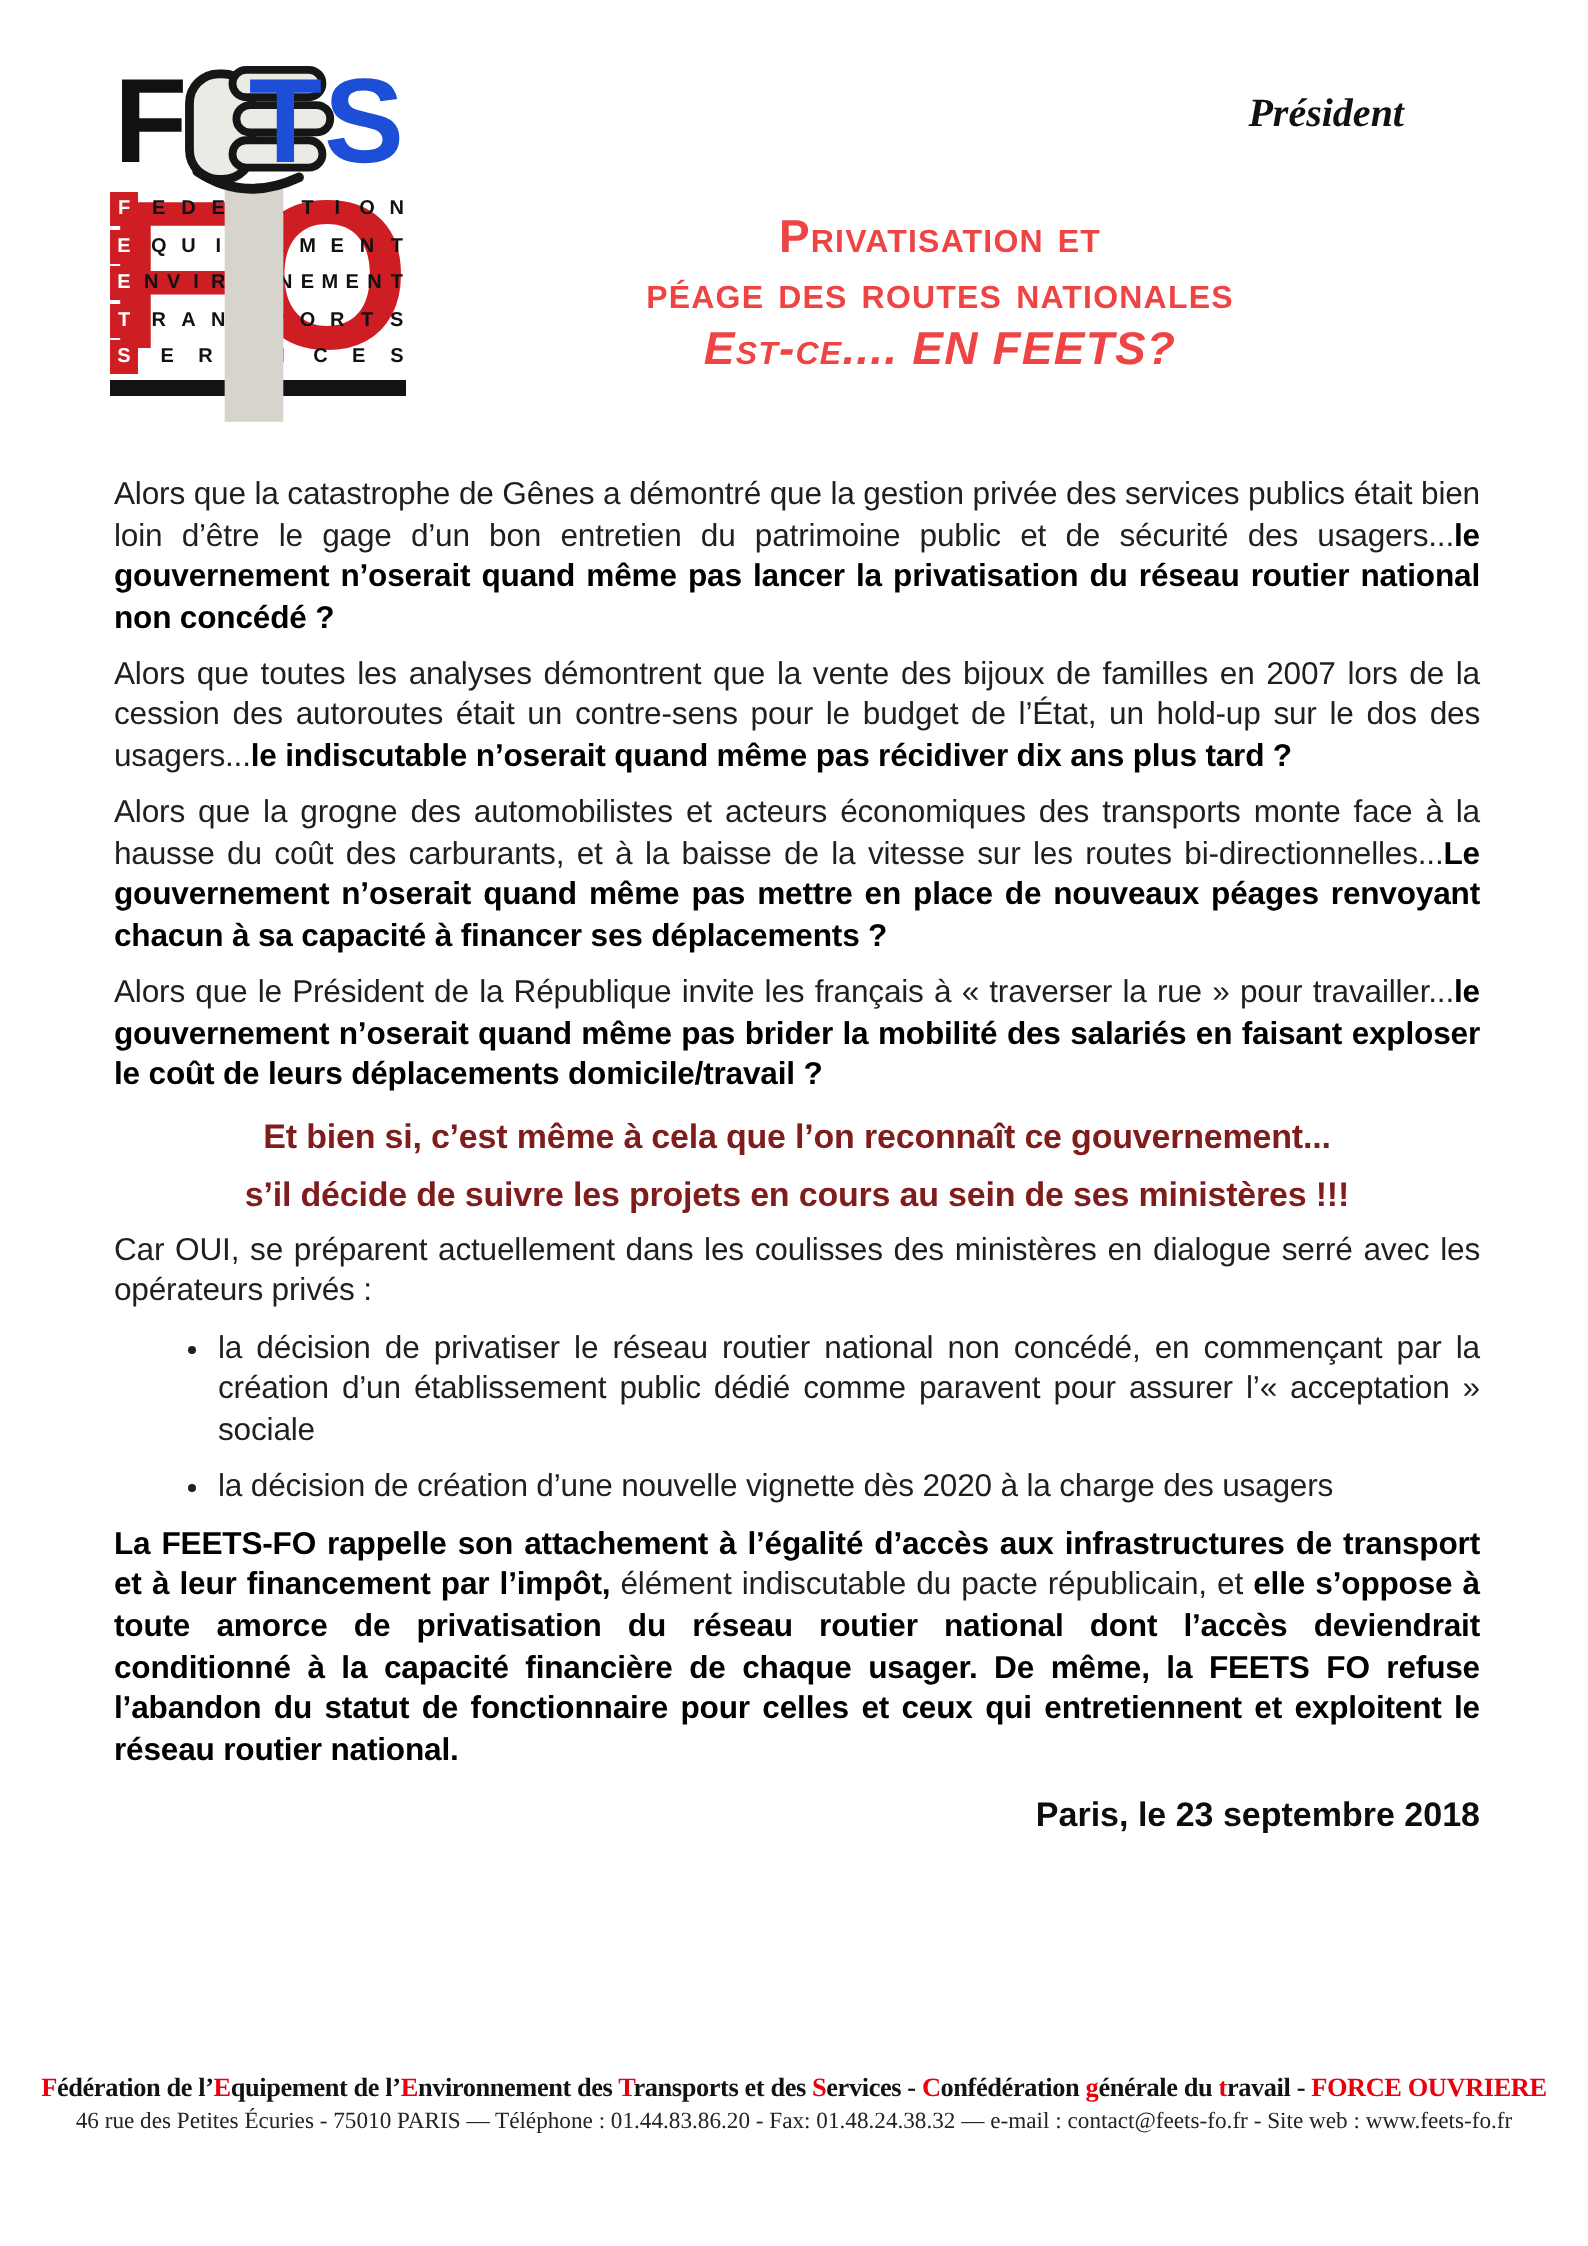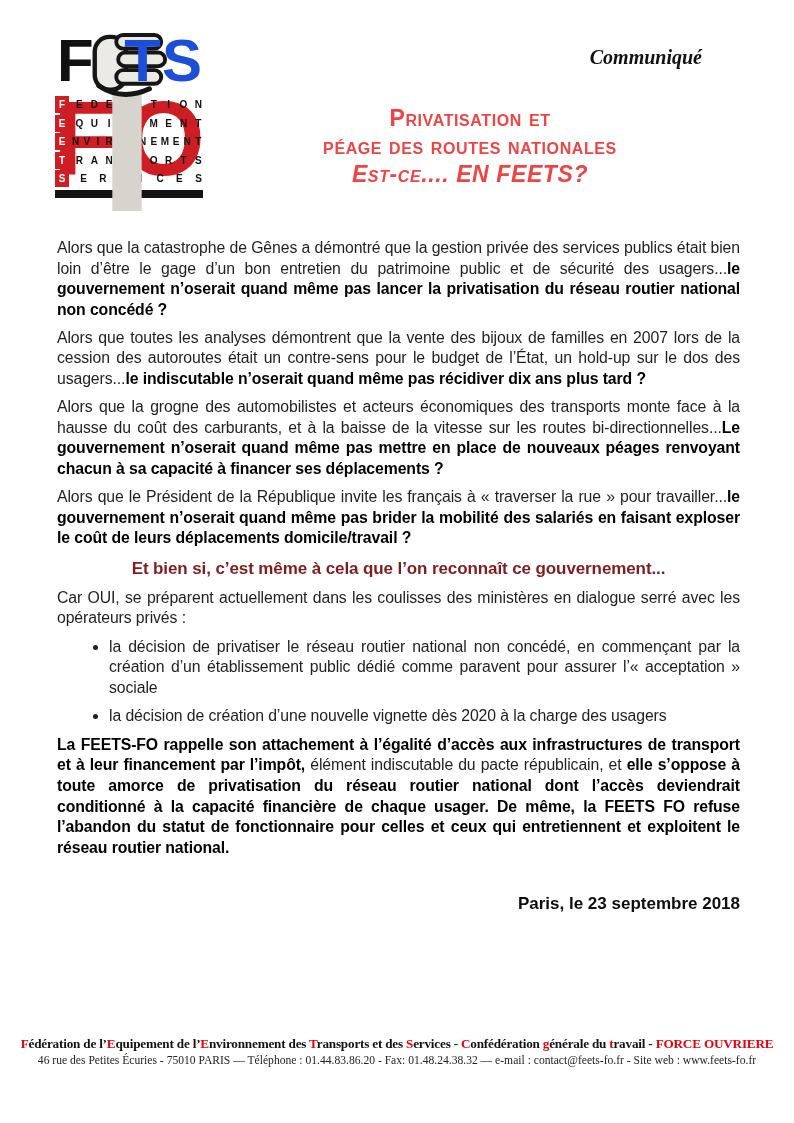--- a/index.html
+++ b/index.html
@@ -38,21 +38,21 @@
 
   
   .body-col{position:absolute;left:57px;top:238px;width:683px;}
   .para{font-size:15.8px;line-height:20.6px;text-align:justify;margin:0 0 7.5px 0;color:#1f1f1f;letter-spacing:-.1px;}
   .para .b{font-weight:bold;color:#000;}
   .redline{font-size:17px;font-weight:bold;text-align:center;color:#7f1d1d;margin:10px 0 9px 0;letter-spacing:-.1px;}
   .redline2{margin-top:0;margin-bottom:8px;}
   ul.bullets{margin:2px 0 4px 0;padding-left:52px;}
   ul.bullets li{font-size:15.8px;line-height:20.6px;text-align:justify;margin-bottom:8px;color:#1f1f1f;letter-spacing:-.1px;}
   .closing{margin-top:4px;}
-  .dateline{margin-top:36px;text-align:right;font-weight:bold;font-size:17px;color:#0d0d0d;}
+  .dateline{margin-top:12px;text-align:right;font-weight:bold;font-size:17px;color:#0d0d0d;}
 
   
   .footer{position:absolute;left:0;right:0;top:1036px;text-align:center;}
   .footer-l1{font-family:"Liberation Serif",serif;font-weight:bold;font-size:13.2px;line-height:16px;color:#121212;letter-spacing:-.2px;white-space:nowrap;}
   .footer-l1 .red{color:#e8000d;}
   .footer-l2{font-family:"Liberation Serif",serif;font-size:11.6px;line-height:15px;color:#232323;margin-top:1px;white-space:nowrap;}
 </style>
 </head>
 <body>
 
@@ -136,35 +136,36 @@
             <span>I</span>
             <span>C</span>
             <span>E</span>
             <span>S</span>
           </div>
       </div>
       <div class="logo-bar"></div>
     </div>
   </div>
 
-  <div class="communique">Communiqué</div>
+  <div class="communique">Président</div>
 
   <div class="doc-title">
     <div class="t">Privatisation et</div>
     <div class="t">péage des routes nationales</div>
     <div class="t t3">Est-ce.... EN FEETS?</div>
   </div>
 
   <div class="body-col">
     <p class="para"><span>Alors que la catastrophe de Gênes a démontré que la gestion privée des services publics était bien loin d’être le gage d’un bon entretien du patrimoine public et de sécurité des usagers...</span><span class="b">le gouvernement n’oserait quand même pas lancer la privatisation du réseau routier national non concédé ?</span></p>
     <p class="para"><span>Alors que toutes les analyses démontrent que la vente des bijoux de familles en 2007 lors de la cession des autoroutes était un contre-sens pour le budget de l’État, un hold-up sur le dos des usagers...</span><span class="b">le indiscutable n’oserait quand même pas récidiver dix ans plus tard ?</span></p>
     <p class="para"><span>Alors que la grogne des automobilistes et acteurs économiques des transports monte face à la hausse du coût des carburants, et à la baisse de la vitesse sur les routes bi-directionnelles...</span><span class="b">Le gouvernement n’oserait quand même pas mettre en place de nouveaux péages renvoyant chacun à sa capacité à financer ses déplacements ?</span></p>
     <p class="para"><span>Alors que le Président de la République invite les français à « traverser la rue » pour travailler...</span><span class="b">le gouvernement n’oserait quand même pas brider la mobilité des salariés en faisant exploser le coût de leurs déplacements domicile/travail ?</span></p>
 
     <p class="redline">Et bien si, c’est même à cela que l’on reconnaît ce gouvernement...</p>
+    <p class="redline redline2">s’il décide de suivre les projets en cours au sein de ses ministères !!!</p>
 
     <p class="para">Car OUI, se préparent actuellement dans les coulisses des ministères en dialogue serré avec les opérateurs privés :</p>
     <ul class="bullets">
       <li>la décision de privatiser le réseau routier national non concédé, en commençant par la création d’un établissement public dédié comme paravent pour assurer l’« acceptation » sociale</li>
       <li>la décision de création d’une nouvelle vignette dès 2020 à la charge des usagers</li>
     </ul>
 
     <p class="para closing"><span class="b">La FEETS-FO rappelle son attachement à l’égalité d’accès aux infrastructures de transport et à leur financement par l’impôt, </span><span>élément indiscutable du pacte républicain, et </span><span class="b">elle s’oppose à toute amorce de privatisation du réseau routier national dont l’accès deviendrait conditionné à la capacité financière de chaque usager. De même, la FEETS FO refuse l’abandon du statut de fonctionnaire pour celles et ceux qui entretiennent et exploitent le réseau routier national.</span></p>
 
     <div class="dateline">Paris, le 23 septembre 2018</div>

